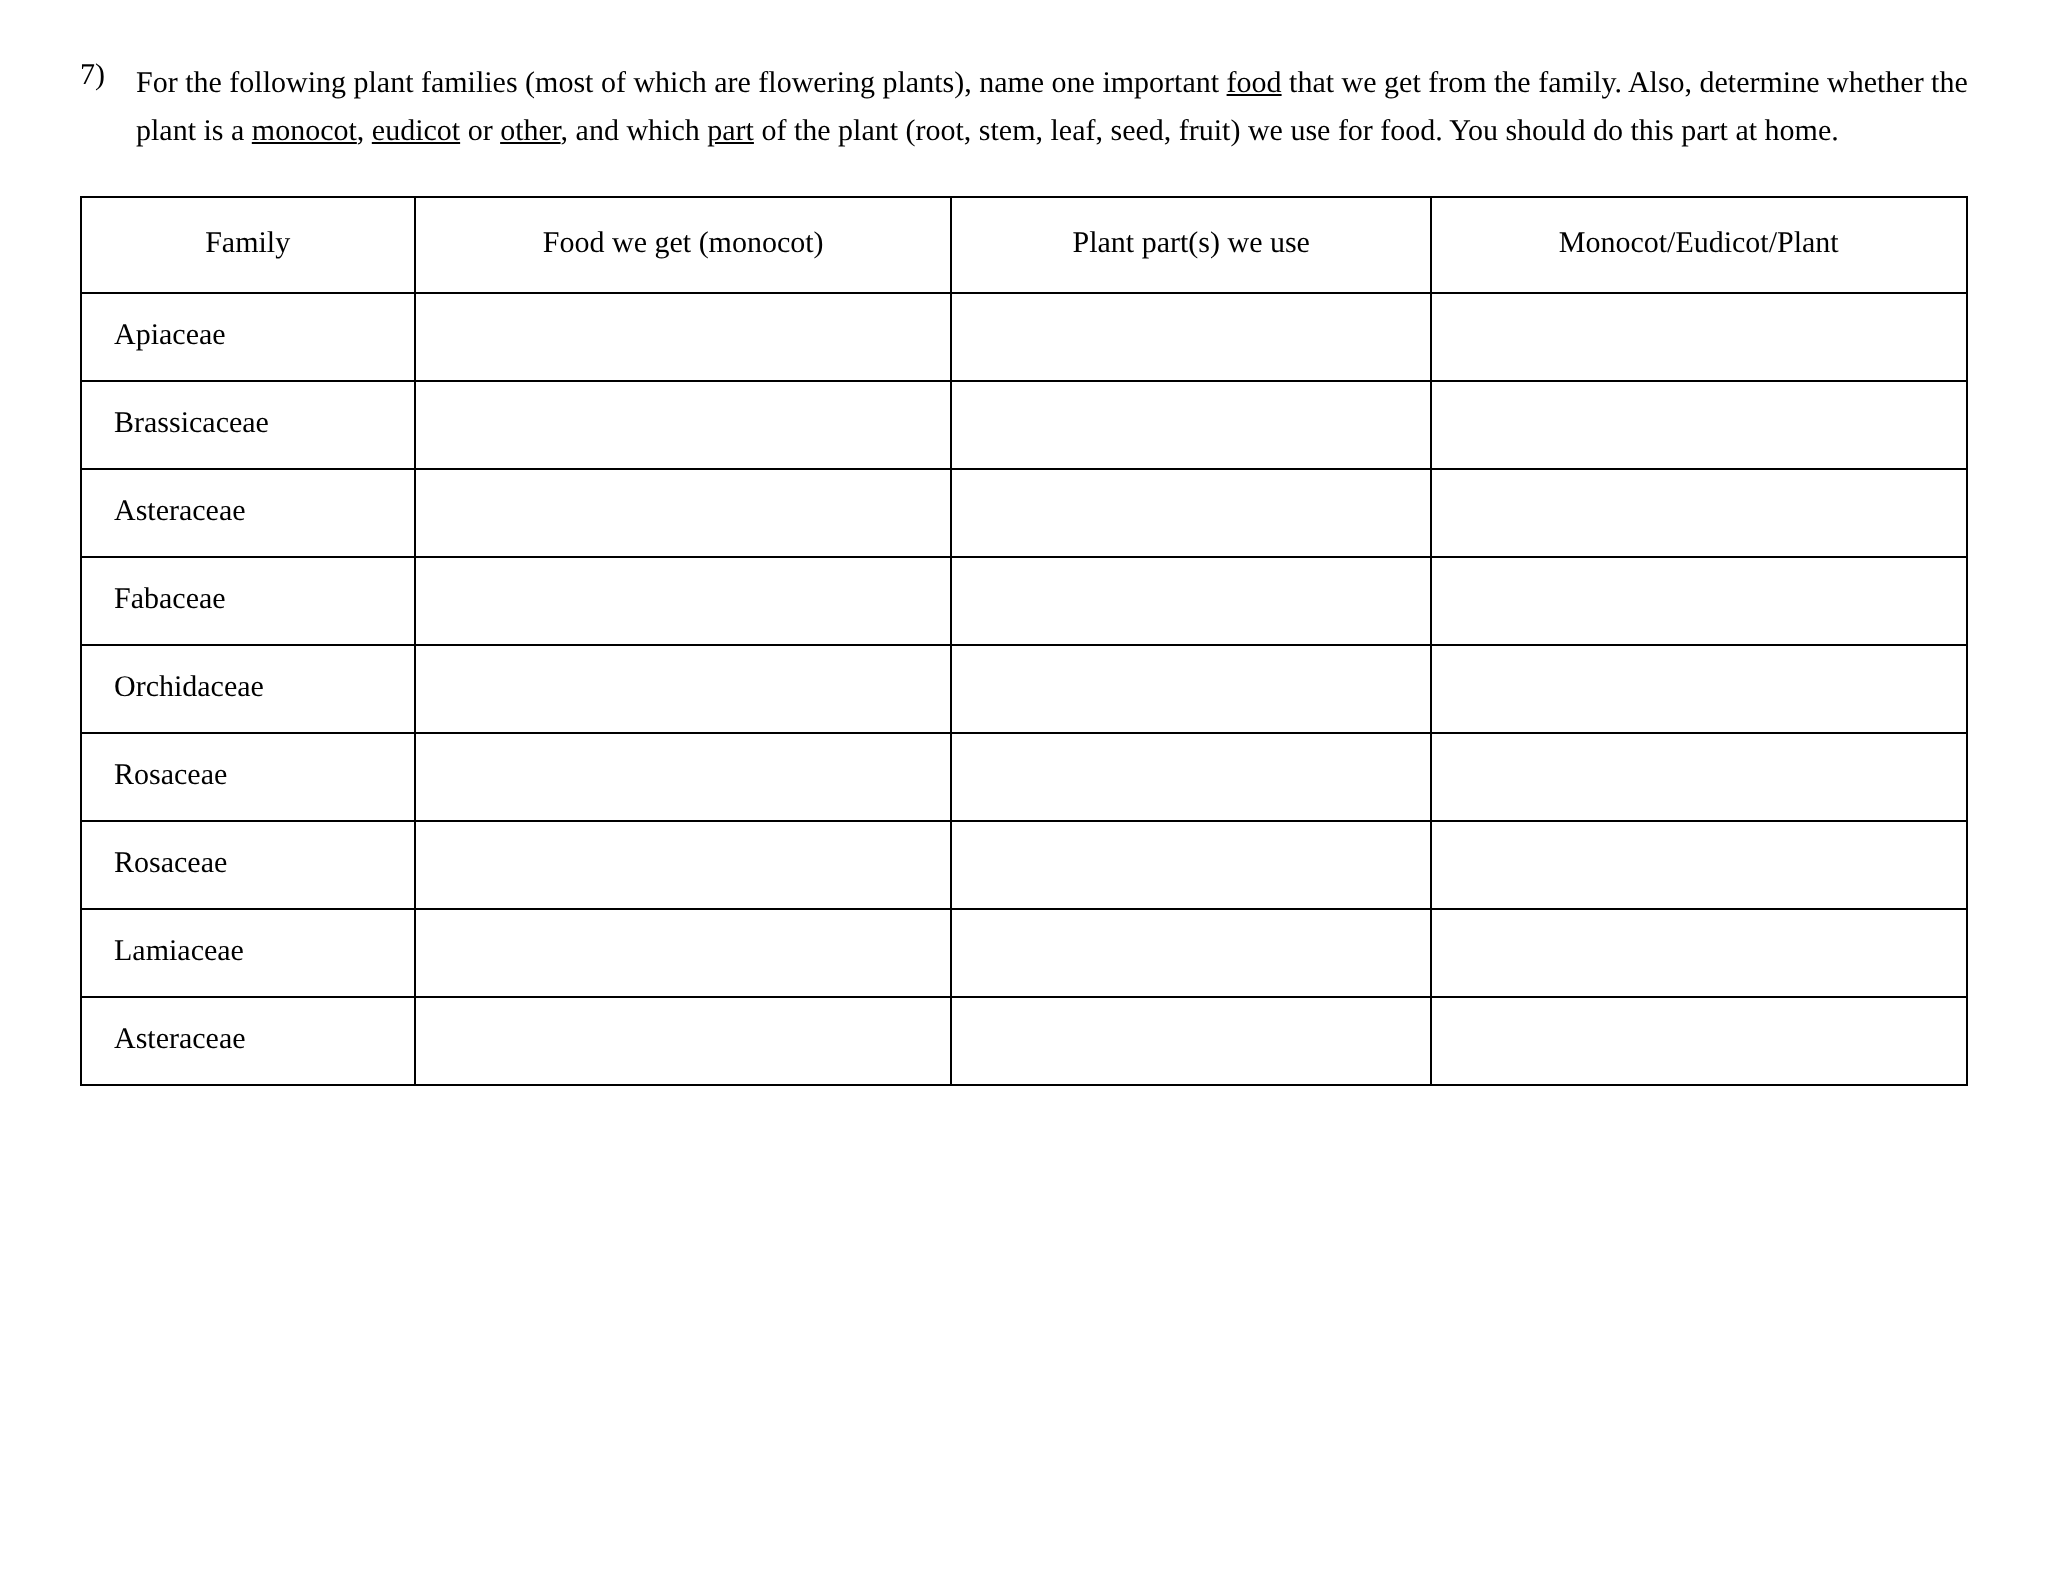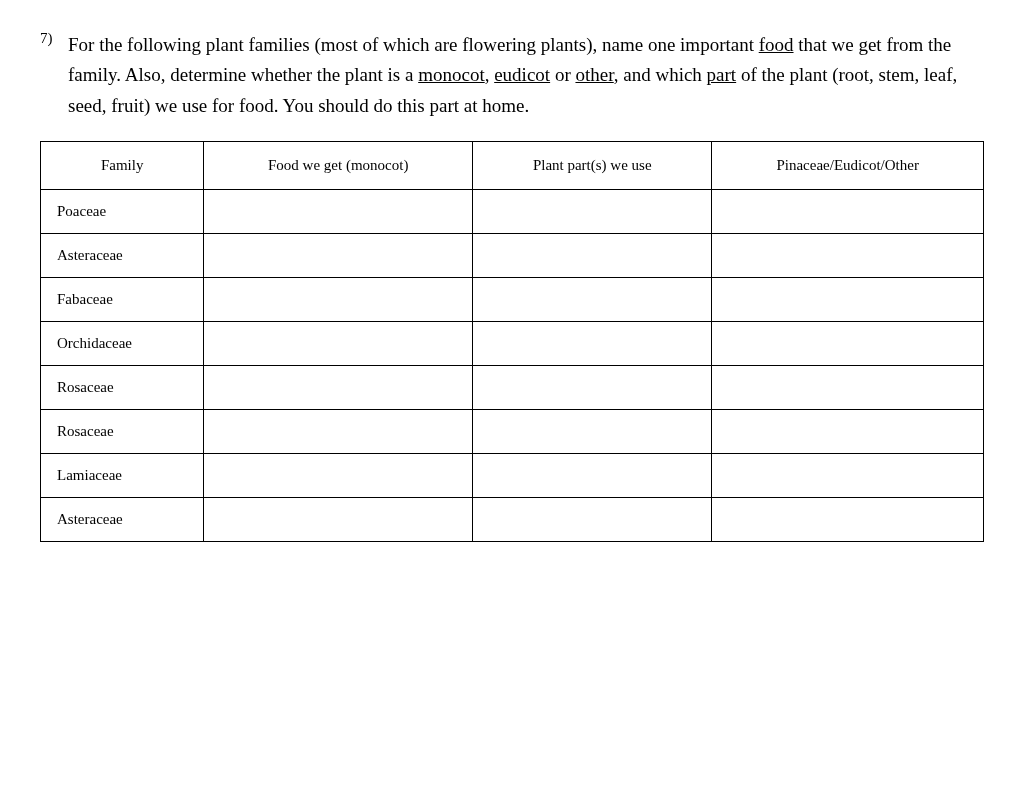--- a/index.html
+++ b/index.html
@@ -25,21 +25,21 @@
     }
 
     .question-number {
       min-width: 28px;
       font-size: 15px;
     }
 
     .question-text {
       flex: 1;
       line-height: 1.6;
-      font-size: 19px;
+      font-size: 15px;
     }
 
     .question-text .underline {
       text-decoration: underline;
     }
 
     table {
       border-collapse: collapse;
       width: 100%;
       margin-top: 18px;
@@ -89,26 +89,32 @@
     do this part at home.
   </div>
 </div>
 
 <table>
   <thead>
     <tr>
       <th>Family</th>
       <th>Food we get (monocot)</th>
       <th>Plant part(s) we use</th>
-      <th>Pinaceae/Eudicot/Other</th>
+      <th>Monocot/Eudicot/Plant</th>
     </tr>
   </thead>
   <tbody id="table-body">
   <tr>
-        <td class="family-cell">Poaceae</td>
+        <td class="family-cell">Apiaceae</td>
+        <td></td>
+        <td></td>
+        <td></td>
+      </tr>
+      <tr>
+        <td class="family-cell">Brassicaceae</td>
         <td></td>
         <td></td>
         <td></td>
       </tr>
       <tr>
         <td class="family-cell">Asteraceae</td>
         <td></td>
         <td></td>
         <td></td>
       </tr>

